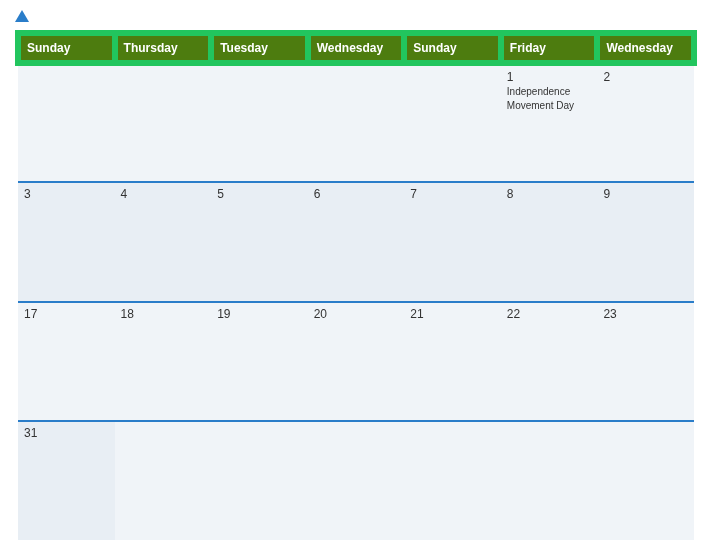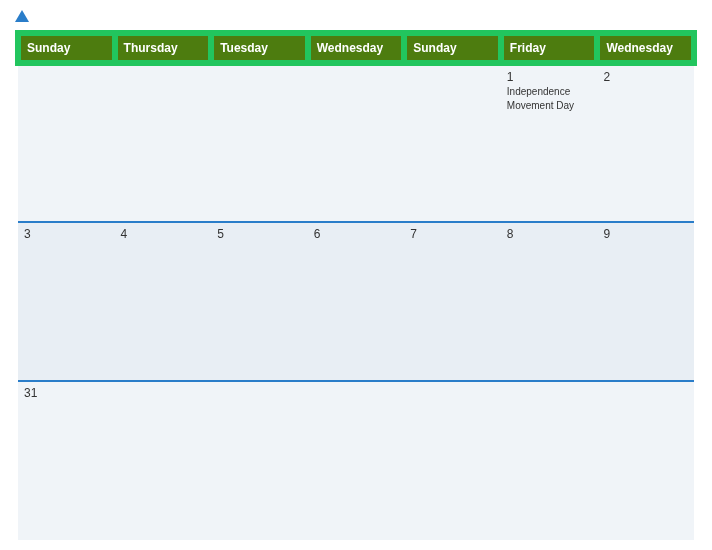--- a/index.html
+++ b/index.html
@@ -177,20 +177,43 @@
         <td>
           <span class="day-number">7</span>
         </td>
         <td>
           <span class="day-number">8</span>
         </td>
         <td>
           <span class="day-number">9</span>
         </td>
       </tr>
+      <tr>
+        <td>
+          <span class="day-number">17</span>
+        </td>
+        <td>
+          <span class="day-number">18</span>
+        </td>
+        <td>
+          <span class="day-number">19</span>
+        </td>
+        <td>
+          <span class="day-number">20</span>
+        </td>
+        <td>
+          <span class="day-number">21</span>
+        </td>
+        <td>
+          <span class="day-number">22</span>
+        </td>
+        <td>
+          <span class="day-number">23</span>
+        </td>
+      </tr>
       <tr class="last-row">
         <td>
           <span class="day-number">31</span>
         </td>
         <td class="empty-cell"></td>
         <td class="empty-cell"></td>
         <td class="empty-cell"></td>
         <td class="empty-cell"></td>
         <td class="empty-cell"></td>
         <td class="empty-cell"></td>

